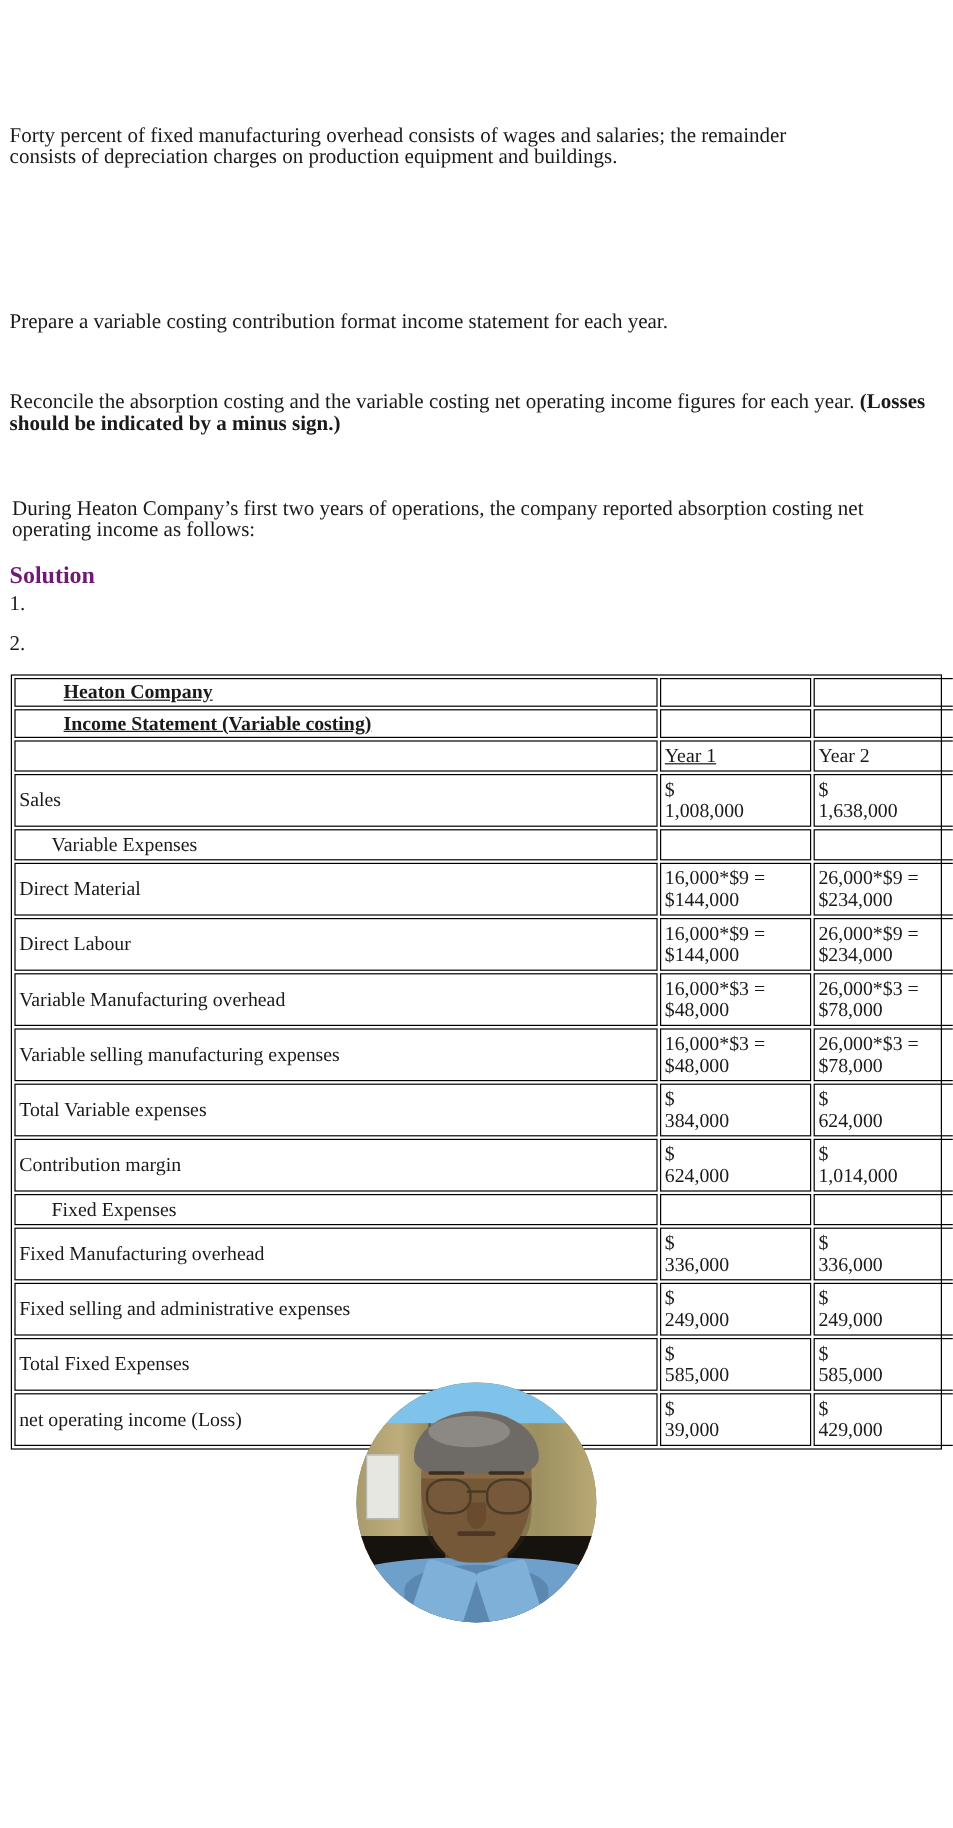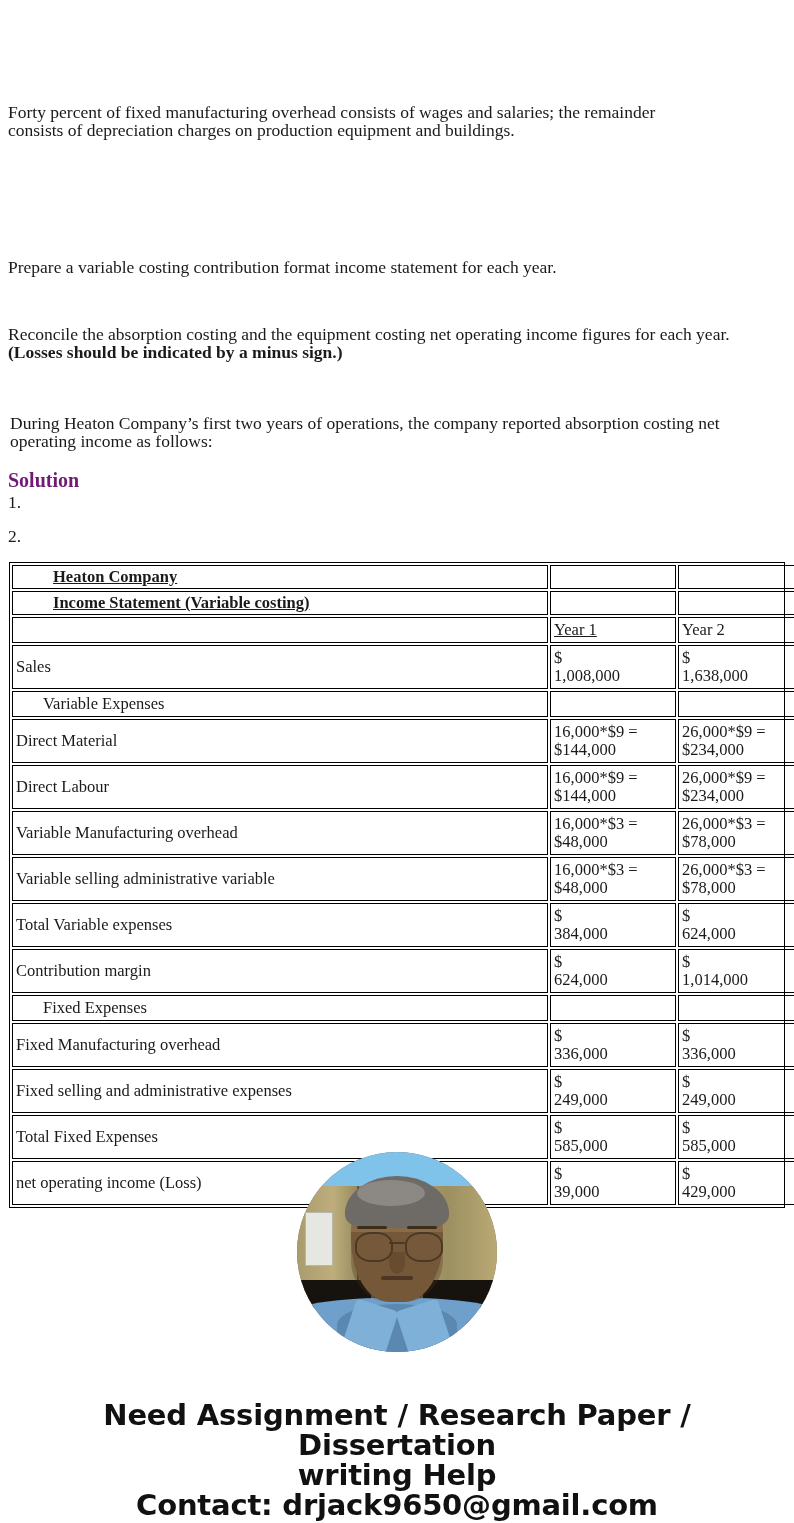--- a/index.html
+++ b/index.html
@@ -224,21 +224,21 @@
 </style>
 </head>
 <body>
 
 <div class="page">
 
   <p class="para p-overhead">Forty percent of fixed manufacturing overhead consists of wages and salaries; the remainder consists of depreciation charges on production equipment and buildings.</p>
 
   <p class="para p-prepare">Prepare a variable costing contribution format income statement for each year.</p>
 
-  <p class="para p-reconcile"><span>Reconcile the absorption costing and the equipment costing net operating income figures for each year.</span> <span class="bold">(Losses should be indicated by a minus sign.)</span></p>
+  <p class="para p-reconcile"><span>Reconcile the absorption costing and the variable costing net operating income figures for each year.</span> <span class="bold">(Losses should be indicated by a minus sign.)</span></p>
 
   <p class="para p-during">During Heaton Company’s first two years of operations, the company reported absorption costing net operating income as follows:</p>
 
   <h2 class="solution-heading">Solution</h2>
 
   <div class="listnum listnum-1">1.</div>
   <div class="listnum listnum-2">2.</div>
 
   <div class="tbl-wrap">
     <table class="stmt">
@@ -323,21 +323,21 @@
             </td>
           <td class="c-y2">
               <span class="cell-money">
                 <span class="amt-sym">26,000*$3 =</span>
                 <span class="amt-val">$78,000</span>
               </span>
             </td>
         </tr>
 
         <tr class="r-two">
-          <td class="c-label">Variable selling administrative variable</td>
+          <td class="c-label">Variable selling manufacturing expenses</td>
           <td class="c-y1">
               <span class="cell-money">
                 <span class="amt-sym">16,000*$3 =</span>
                 <span class="amt-val">$48,000</span>
               </span>
             </td>
           <td class="c-y2">
               <span class="cell-money">
                 <span class="amt-sym">26,000*$3 =</span>
                 <span class="amt-val">$78,000</span>
@@ -468,19 +468,14 @@
     <div class="hair-hi"></div>
     <div class="brow browL"></div>
     <div class="brow browR"></div>
     <div class="glassL"></div>
     <div class="glassR"></div>
     <div class="bridge"></div>
     <div class="nose"></div>
     <div class="mouth"></div>
   </div>
 
-  <div class="footer">
-    <span class="l1">Need Assignment / Research Paper / Dissertation</span>
-    <span class="l2">writing Help</span>
-    <span class="l3">Contact: drjack9650@gmail.com</span>
-  </div>
 
 </div>
 
 </body></html>

